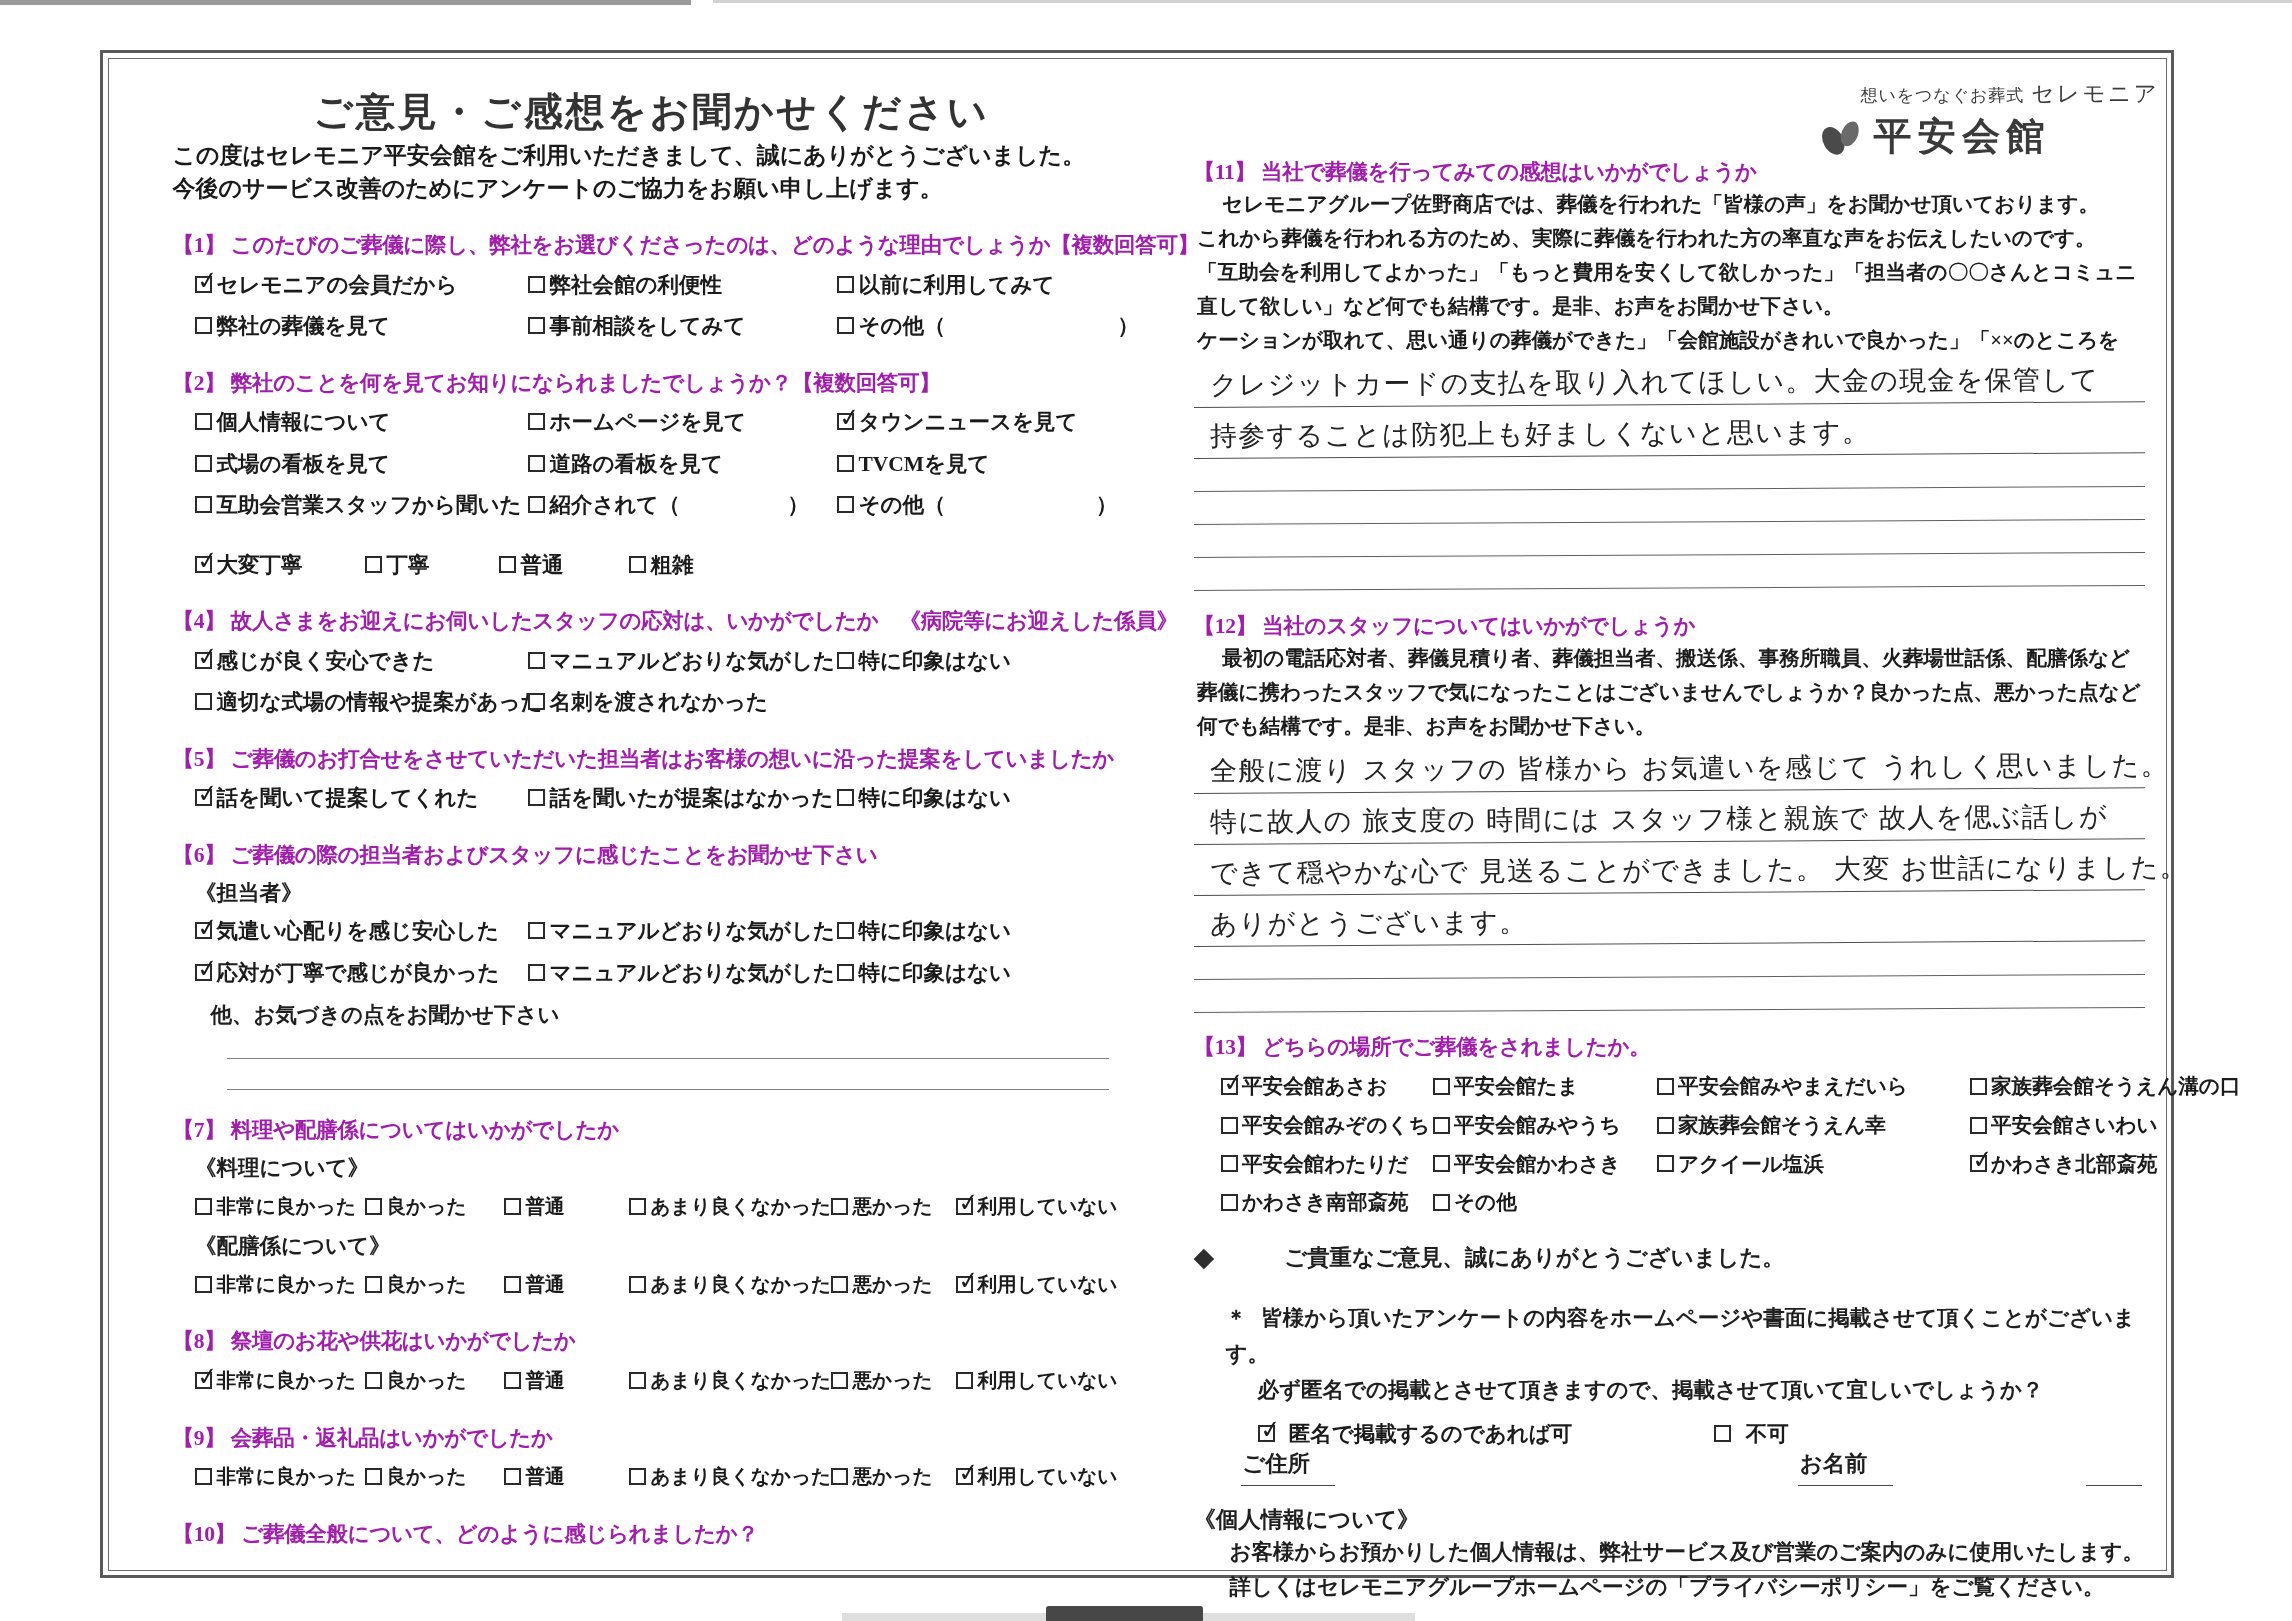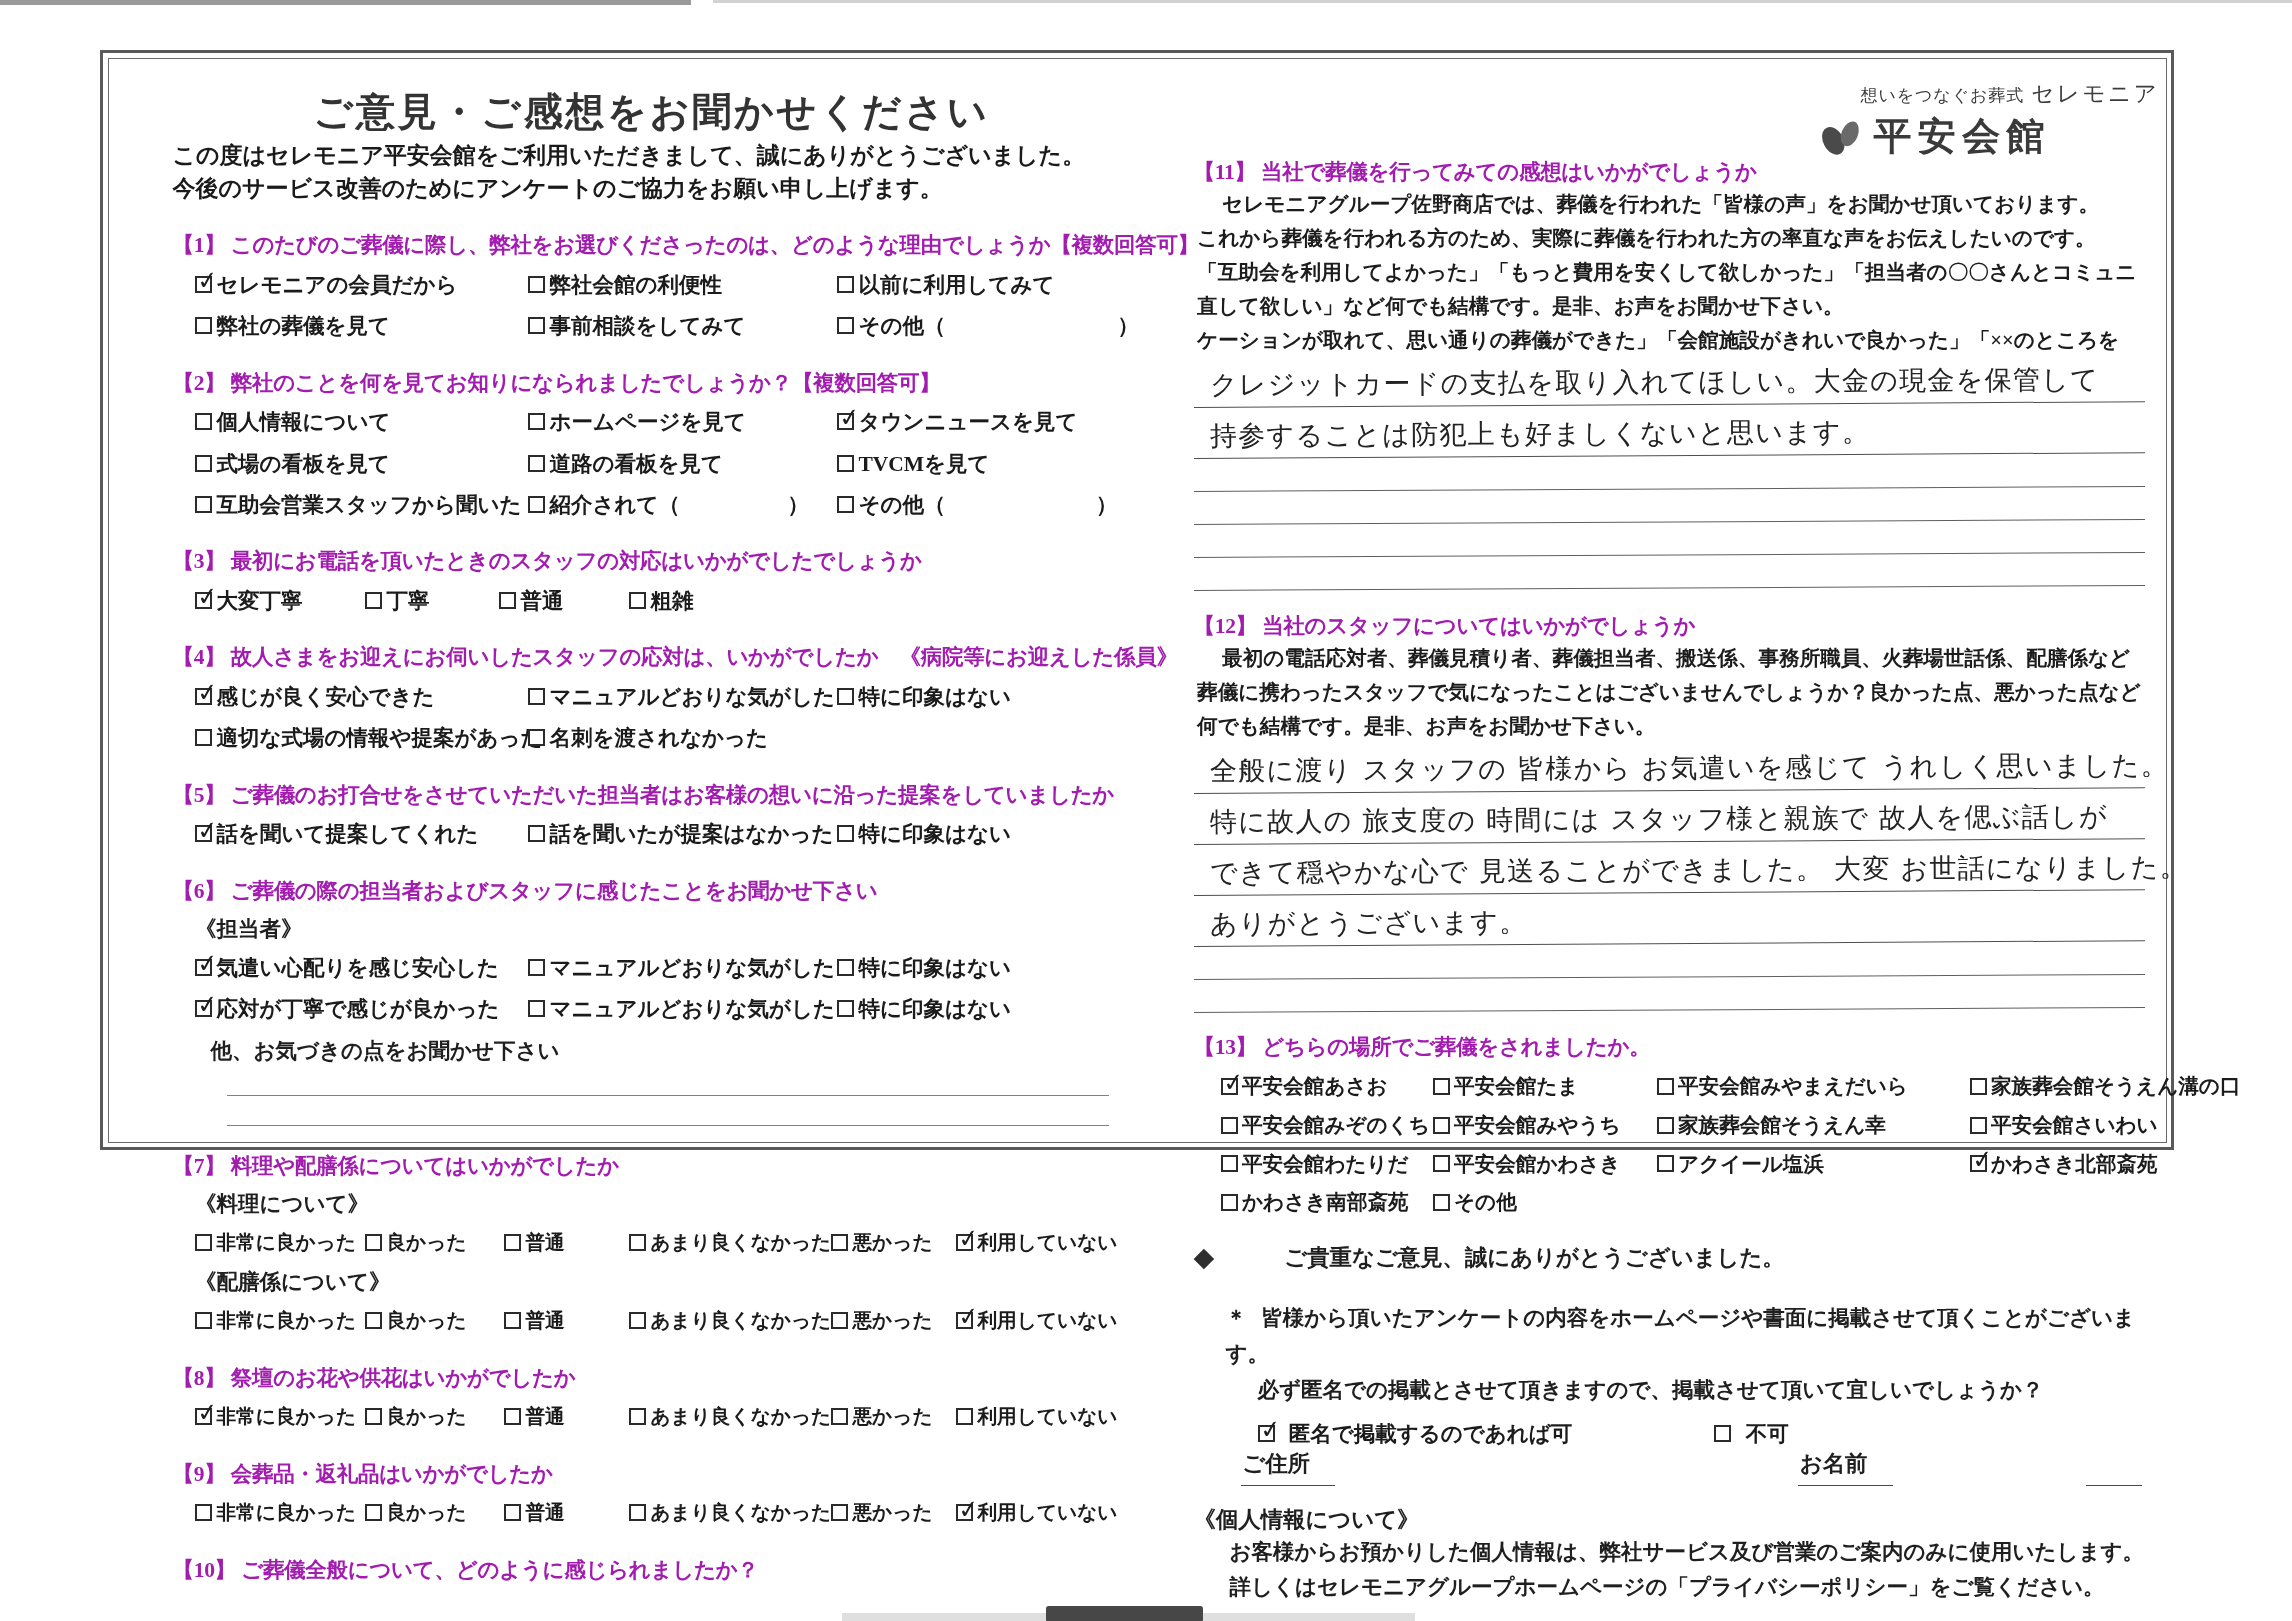--- a/index.html
+++ b/index.html
@@ -4,21 +4,21 @@
 <style>
   html,body{margin:0;padding:0;background:#ededed;}
   .paper{position:relative;width:2293px;height:1622px;background:#ffffff;overflow:hidden;
          font-family:"Liberation Serif","DejaVu Serif",serif;color:#1f1f1f;}
   
   .top-streak{position:absolute;left:0;top:0;width:691px;height:4.5px;background:#9a9a9a;}
   .top-streak2{position:absolute;left:713px;top:0;width:1580px;height:2.7px;background:#d2d2d2;}
   .bottom-band{position:absolute;left:842px;top:1613px;width:573px;height:9px;background:#c4c4c4;opacity:.55;}
   .bottom-smudge{position:absolute;left:1046px;top:1606px;width:157px;height:16px;background:#474747;border-radius:2.7px;}
   
-  .frame{position:absolute;left:100px;top:50px;width:2074px;height:1100px;box-sizing:border-box;
+  .frame{position:absolute;left:100px;top:50px;width:2074px;height:1528px;box-sizing:border-box;
          border:3.6px solid #5a5a5a;padding:4.5px;}
   .frame-inner{position:relative;width:100%;height:100%;box-sizing:border-box;border:1.8px solid #6a6a6a;}
   .col-left{position:absolute;left:64px;top:12.5px;width:958px;}
   .col-right{position:absolute;left:1085px;top:9px;width:973px;}
   
   .title{margin-top:14.3px;text-align:center;font-size:39px;font-weight:600;letter-spacing:2.7px;color:#333;}
   .intro{font-size:23px;font-weight:bold;line-height:33px;color:#1a1a1a;}
   
   .qblock{margin-top:26px;}
   .qtitle{font-size:21.5px;font-weight:bold;letter-spacing:-0.3px;line-height:29px;white-space:nowrap;color:#a21caf;}
@@ -168,21 +168,20 @@
                   <span class="box"></span>
                   <span class="lbl">紹介されて（　　　　　）</span>
                 </span>
                 <span class="opt">
                   <span class="box"></span>
                   <span class="lbl">その他（　　　　　　　）</span>
                 </span>
               </div>
             </div>
             <div class="qblock">
-              <div class="qtitle"><span class="qnum">【3】</span><span>最初にお電話を頂いたときのスタッフの対応はいかがでしたでしょうか</span></div>
               <div class="optrow g4">
                 <span class="opt">
                   <span class="box checked">
                     <span class="mark">✓</span>
                   </span>
                   <span class="lbl">大変丁寧</span>
                 </span>
                 <span class="opt">
                   <span class="box"></span>
                   <span class="lbl">丁寧</span>

